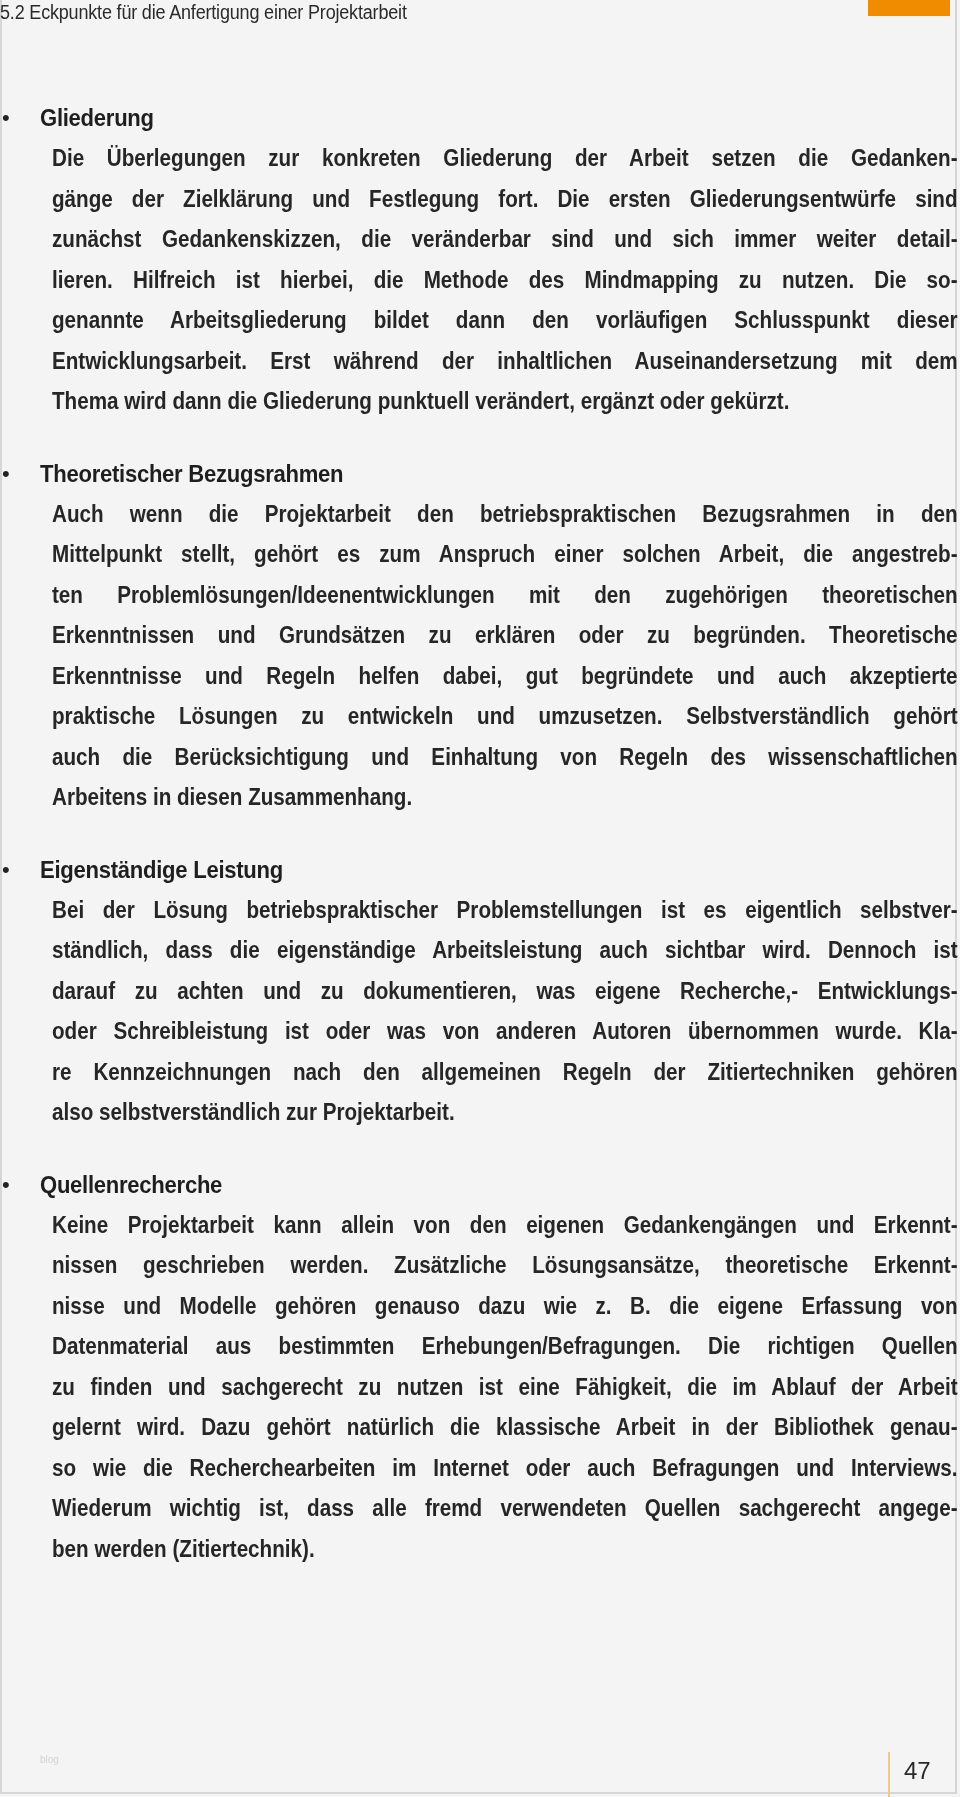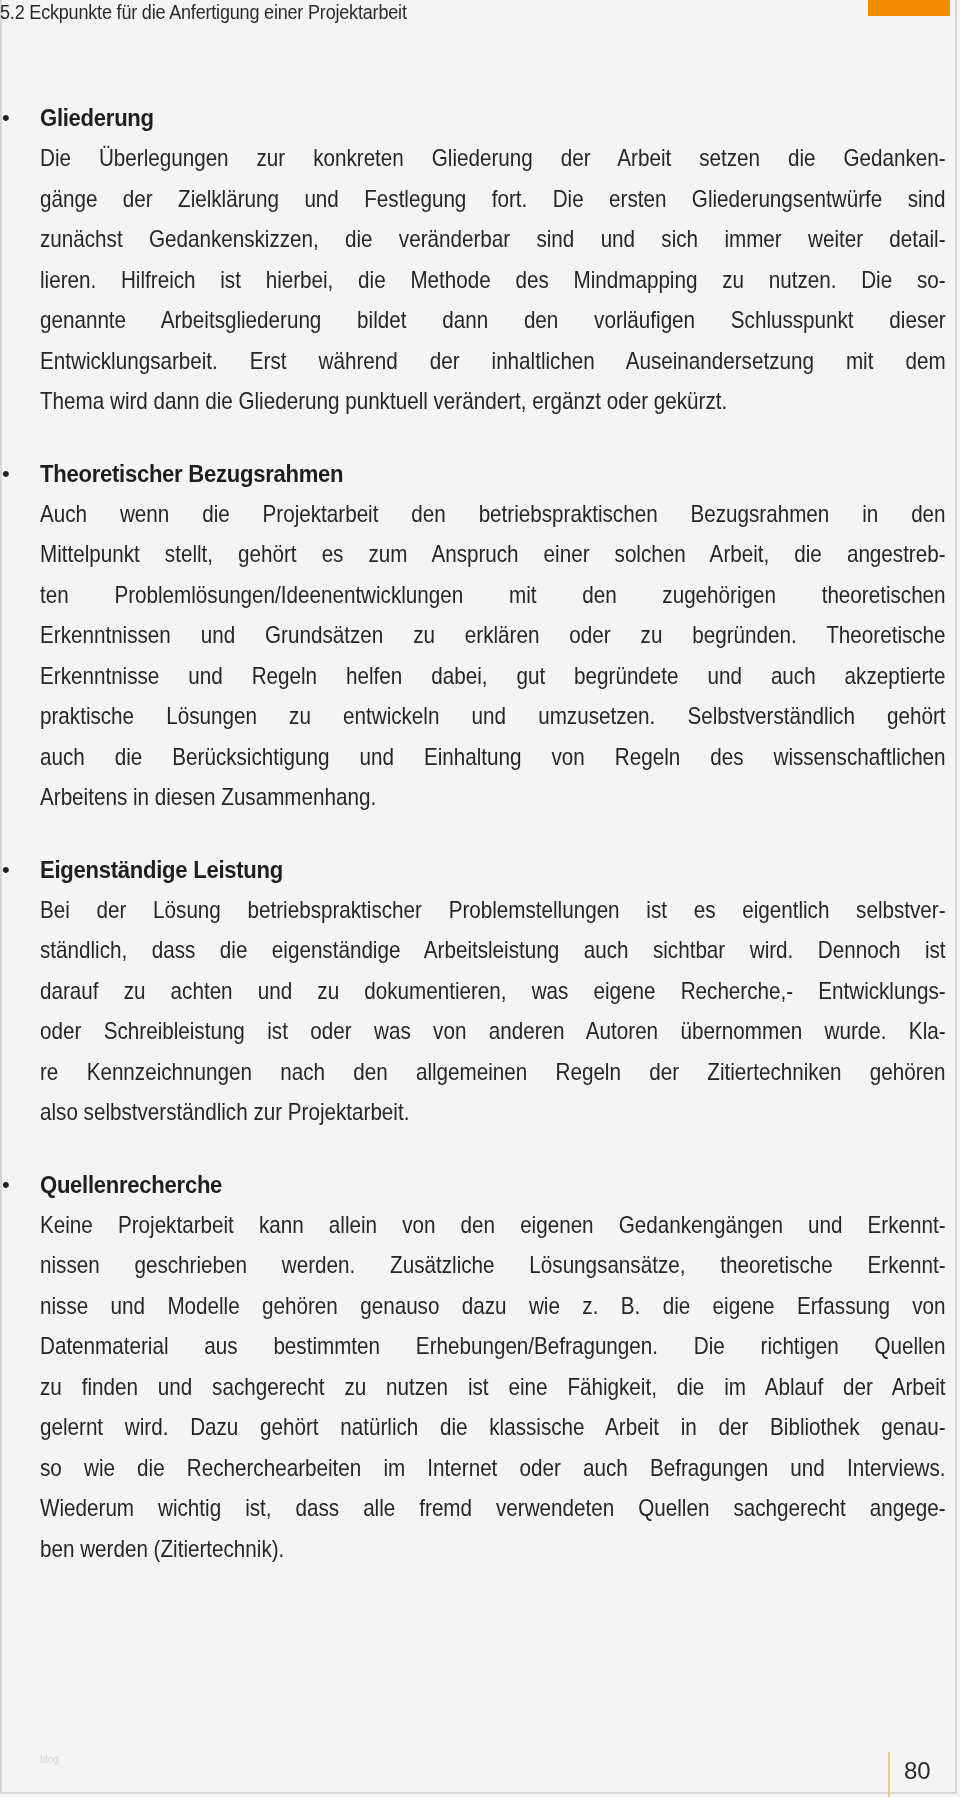--- a/index.html
+++ b/index.html
@@ -66,22 +66,23 @@
     font-size: 24px;
     line-height: 40px;
     font-weight: bold;
     color: #1e1e1e;
     letter-spacing: -0.3px;
     transform: scaleX(0.92);
     transform-origin: left center;
     white-space: nowrap;
   }
   .section-body {
-    margin-left: 40px;
+    margin-left: 52px;
     width: 906px;
+    font-weight: bold;
   }
   .line {
     display: block;
     font-size: 24px;
     line-height: 40.5px;
     height: 40.5px;
     color: #262626;
     white-space: nowrap;
     text-align: justify;
     text-align-last: justify;
@@ -176,13 +177,13 @@
         <span class="line">gelernt wird. Dazu gehört natürlich die klassische Arbeit in der Bibliothek genau-</span>
         <span class="line">so wie die Recherchearbeiten im Internet oder auch Befragungen und Interviews.</span>
         <span class="line">Wiederum wichtig ist, dass alle fremd verwendeten Quellen sachgerecht angege-</span>
         <span class="line last">ben werden (Zitiertechnik).</span>
       </div>
     </div>
   </div>
 
 <div class="watermark">blog</div>
 <div class="page-divider" style="background: rgb(242, 201, 138);"></div>
-<div class="page-number">80</div>
+<div class="page-number">47</div>
 
 </body></html>

